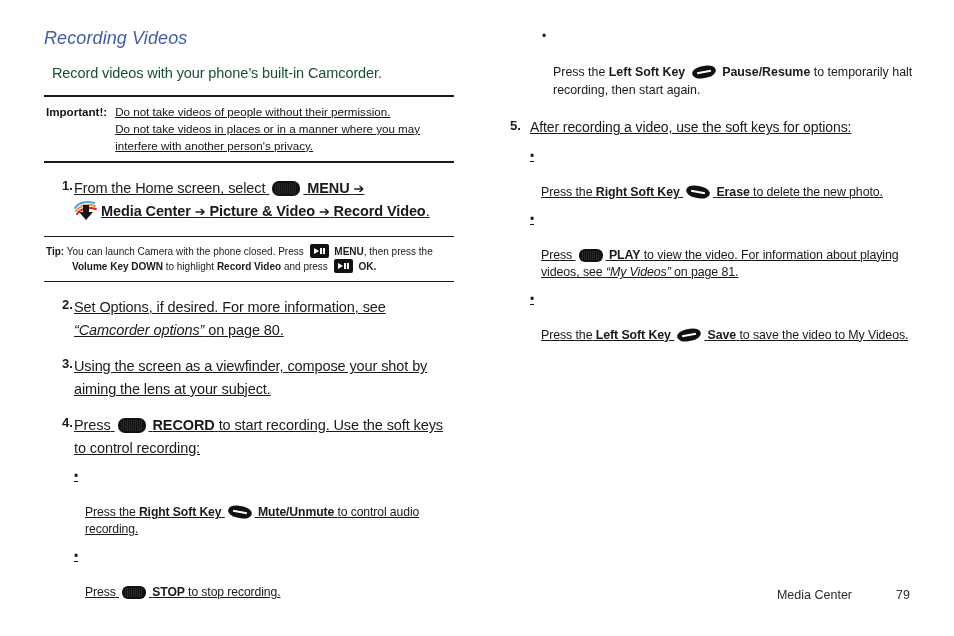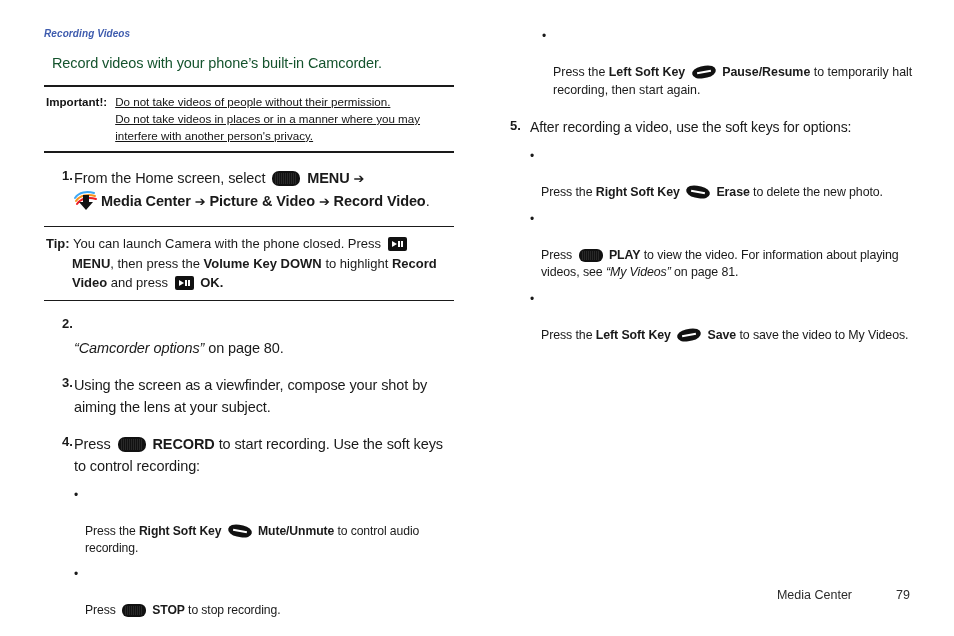--- a/index.html
+++ b/index.html
@@ -31,22 +31,22 @@
   }
   .col-right {
     position: absolute;
     left: 500px;
     top: 28px;
     width: 415px;
   }
 
   
   .section-heading {
-    font-size: 10px;
-    font-weight: bold;
+    font-size: 18px;
+    font-weight: normal;
     font-style: italic;
     color: #3f5cae;
     letter-spacing: 0.1px;
     margin: 0 0 16px 0;
   }
 
   .intro {
     font-size: 14.5px;
     margin: 0 0 14px 8px;
     color: #14532d;
@@ -81,21 +81,21 @@
     padding-right: 8px;
     flex: 0 0 auto;
   }
   .note-lines {
     flex: 1 1 auto;
     text-decoration: underline;
   }
   .note-line { display: block; }
 
   .tip {
-    font-size: 13px;
+    font-size: 10px;
     line-height: 1.5;
     padding: 7px 2px 7px 2px;
   }
   .tip .hang {
     text-indent: -26px;
     padding-left: 26px;
   }
 
   
   .step {
@@ -111,20 +111,21 @@
     text-align: left;
     padding-top: 1px;
     padding-left: 18px;
     box-sizing: border-box;
   }
   .step-body {
     flex: 1 1 auto;
     font-size: 14.5px;
     line-height: 1.55;
     letter-spacing: -0.1px;
+    text-decoration: underline;
   }
 
   
   .bullets {
     margin: 9px 0 0 0;
   }
   .bullet {
     display: flex;
     align-items: flex-start;
     font-size: 12.2px;
@@ -323,21 +324,21 @@
         <span class="key key-square"><i class="tri"></i><i class="bar1"></i><i class="bar2"></i></span>
         <b>OK.</b>
       </div>
     </div>
 
     <hr class="rule rule-thin">
 
     <div class="step">
       <div class="step-num">2.</div>
       <div class="step-body">
-        <br>
+        <span>Set Options, if desired. For more information, see</span><br>
         <i>“Camcorder options”</i>
         <span>on page 80.</span>
       </div>
     </div>
 
     <div class="step">
       <div class="step-num">3.</div>
       <div class="step-body">Using the screen as a viewfinder, compose your shot by aiming the lens at your subject.</div>
     </div>
 

